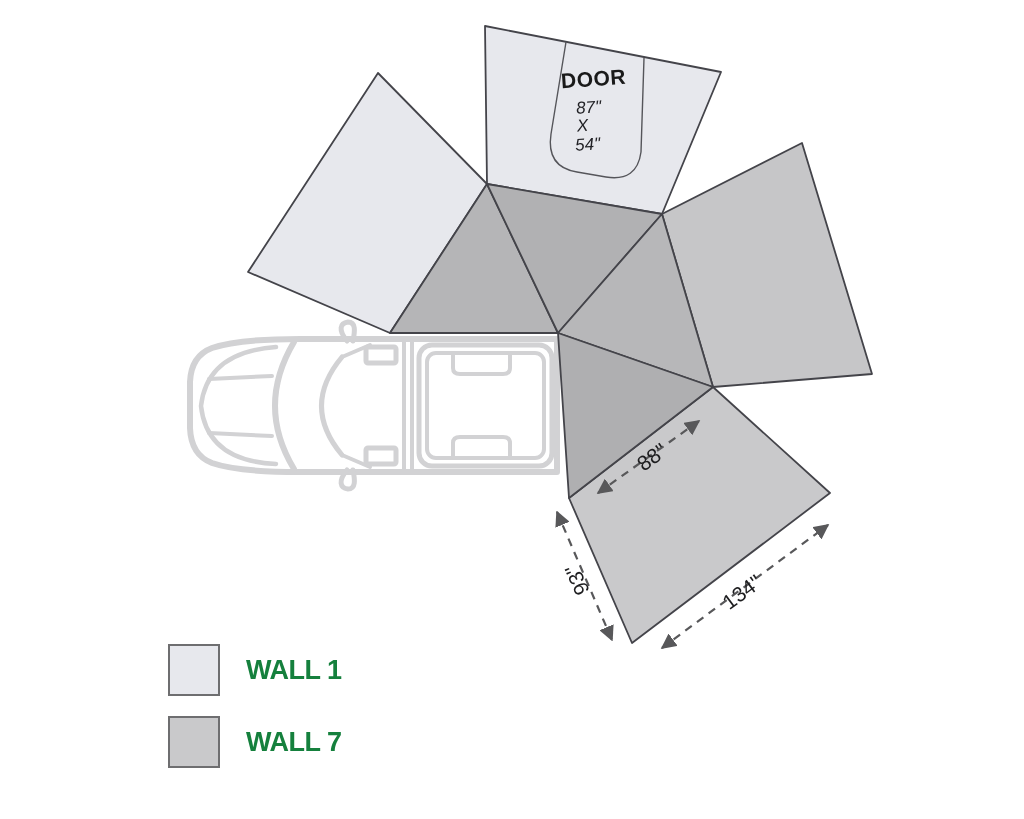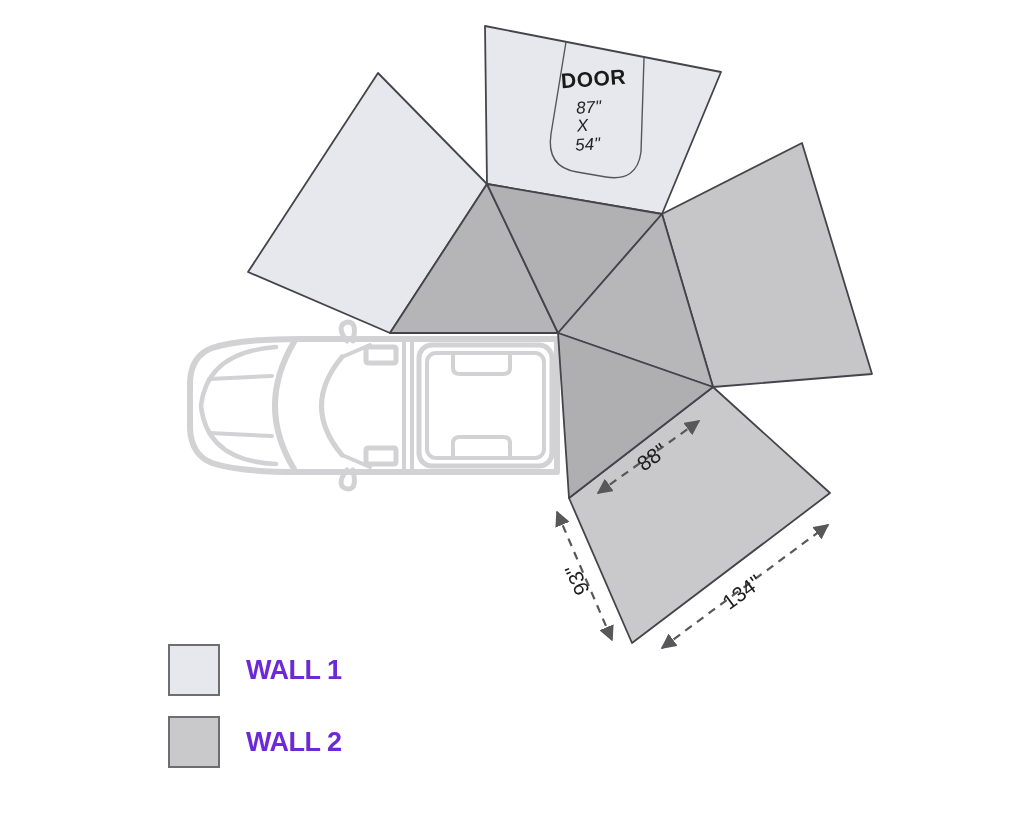--- a/index.html
+++ b/index.html
@@ -18,21 +18,21 @@
   .door-outline { fill:none; stroke:#55555a; stroke-width:1.4; stroke-linejoin:round; }
 
   .door-title { font-weight:bold; font-size:21px; fill:#1a1a1a; letter-spacing:0.5px; }
   .door-dim   { font-size:17px; font-style:italic; fill:#222226; }
 
   .dims line { stroke-width:2.2; stroke-dasharray:8 6.5; fill:none; }
   .meas-label { font-size:21px; fill:#1d1d1f; }
 
   .legend { position:absolute; left:168px; top:644px; display:flex; flex-direction:column; gap:20px; }
   .legend-row { display:flex; align-items:center; height:52px; }
-  .legend-label { margin-left:26px; font-weight:bold; font-size:27px; color:#6d28d9; letter-spacing:-0.5px; }
+  .legend-label { margin-left:26px; font-weight:bold; font-size:27px; color:#15803d; letter-spacing:-0.5px; }
 </style>
 </head>
 <body>
 
 <div class="stage">
 
   <svg class="diagram" viewBox="0 0 1024 819">
     <defs>
       <marker id="arrowhead" viewBox="0 0 10 10" refX="9" refY="5" markerWidth="7" markerHeight="7" orient="auto-start-reverse">
         <path d="M0,0 L10,5 L0,10 Z" fill="#58585a"></path>
@@ -97,17 +97,17 @@
     <div class="legend-row">
       <svg width="52" height="52">
         <rect x="1" y="1" width="50" height="50" stroke="#6e6e70" stroke-width="2" fill="#e7e8ed"></rect>
       </svg>
       <span class="legend-label">WALL 1</span>
     </div>
     <div class="legend-row">
       <svg width="52" height="52">
         <rect x="1" y="1" width="50" height="50" stroke="#6e6e70" stroke-width="2" fill="#c9c9cb"></rect>
       </svg>
-      <span class="legend-label">WALL 2</span>
+      <span class="legend-label">WALL 7</span>
     </div>
   </div>
 
 </div>
 
 </body></html>

